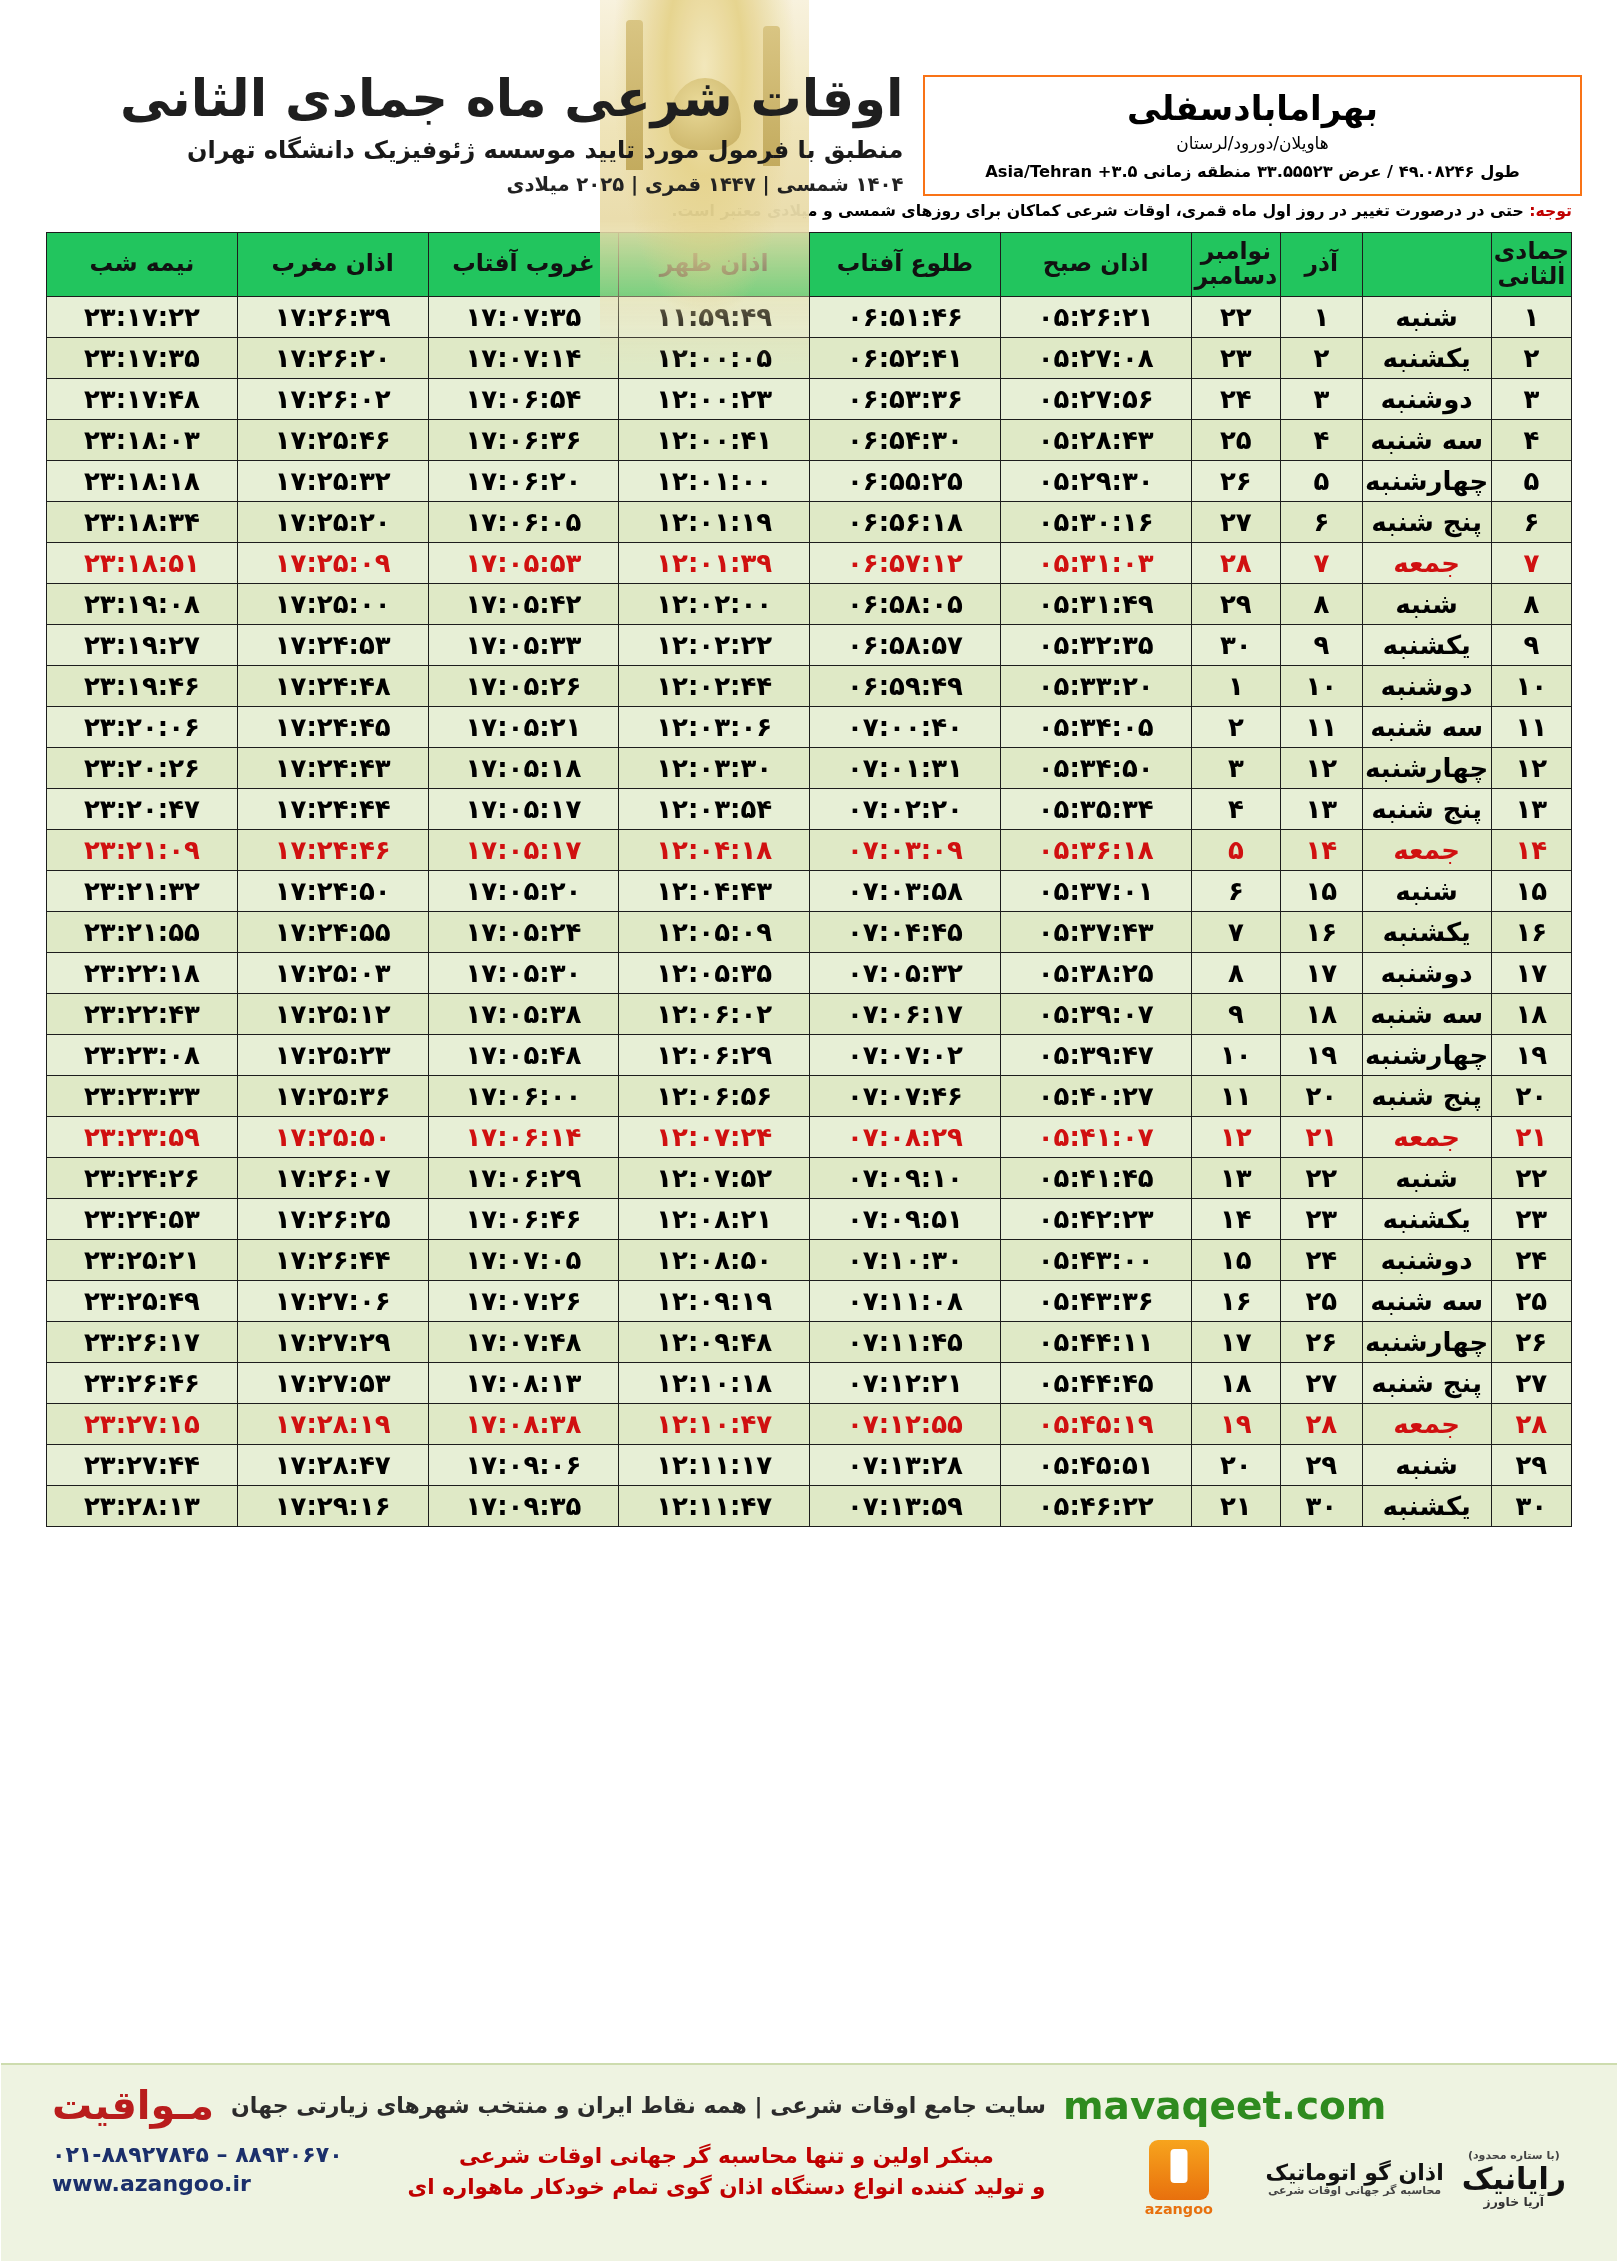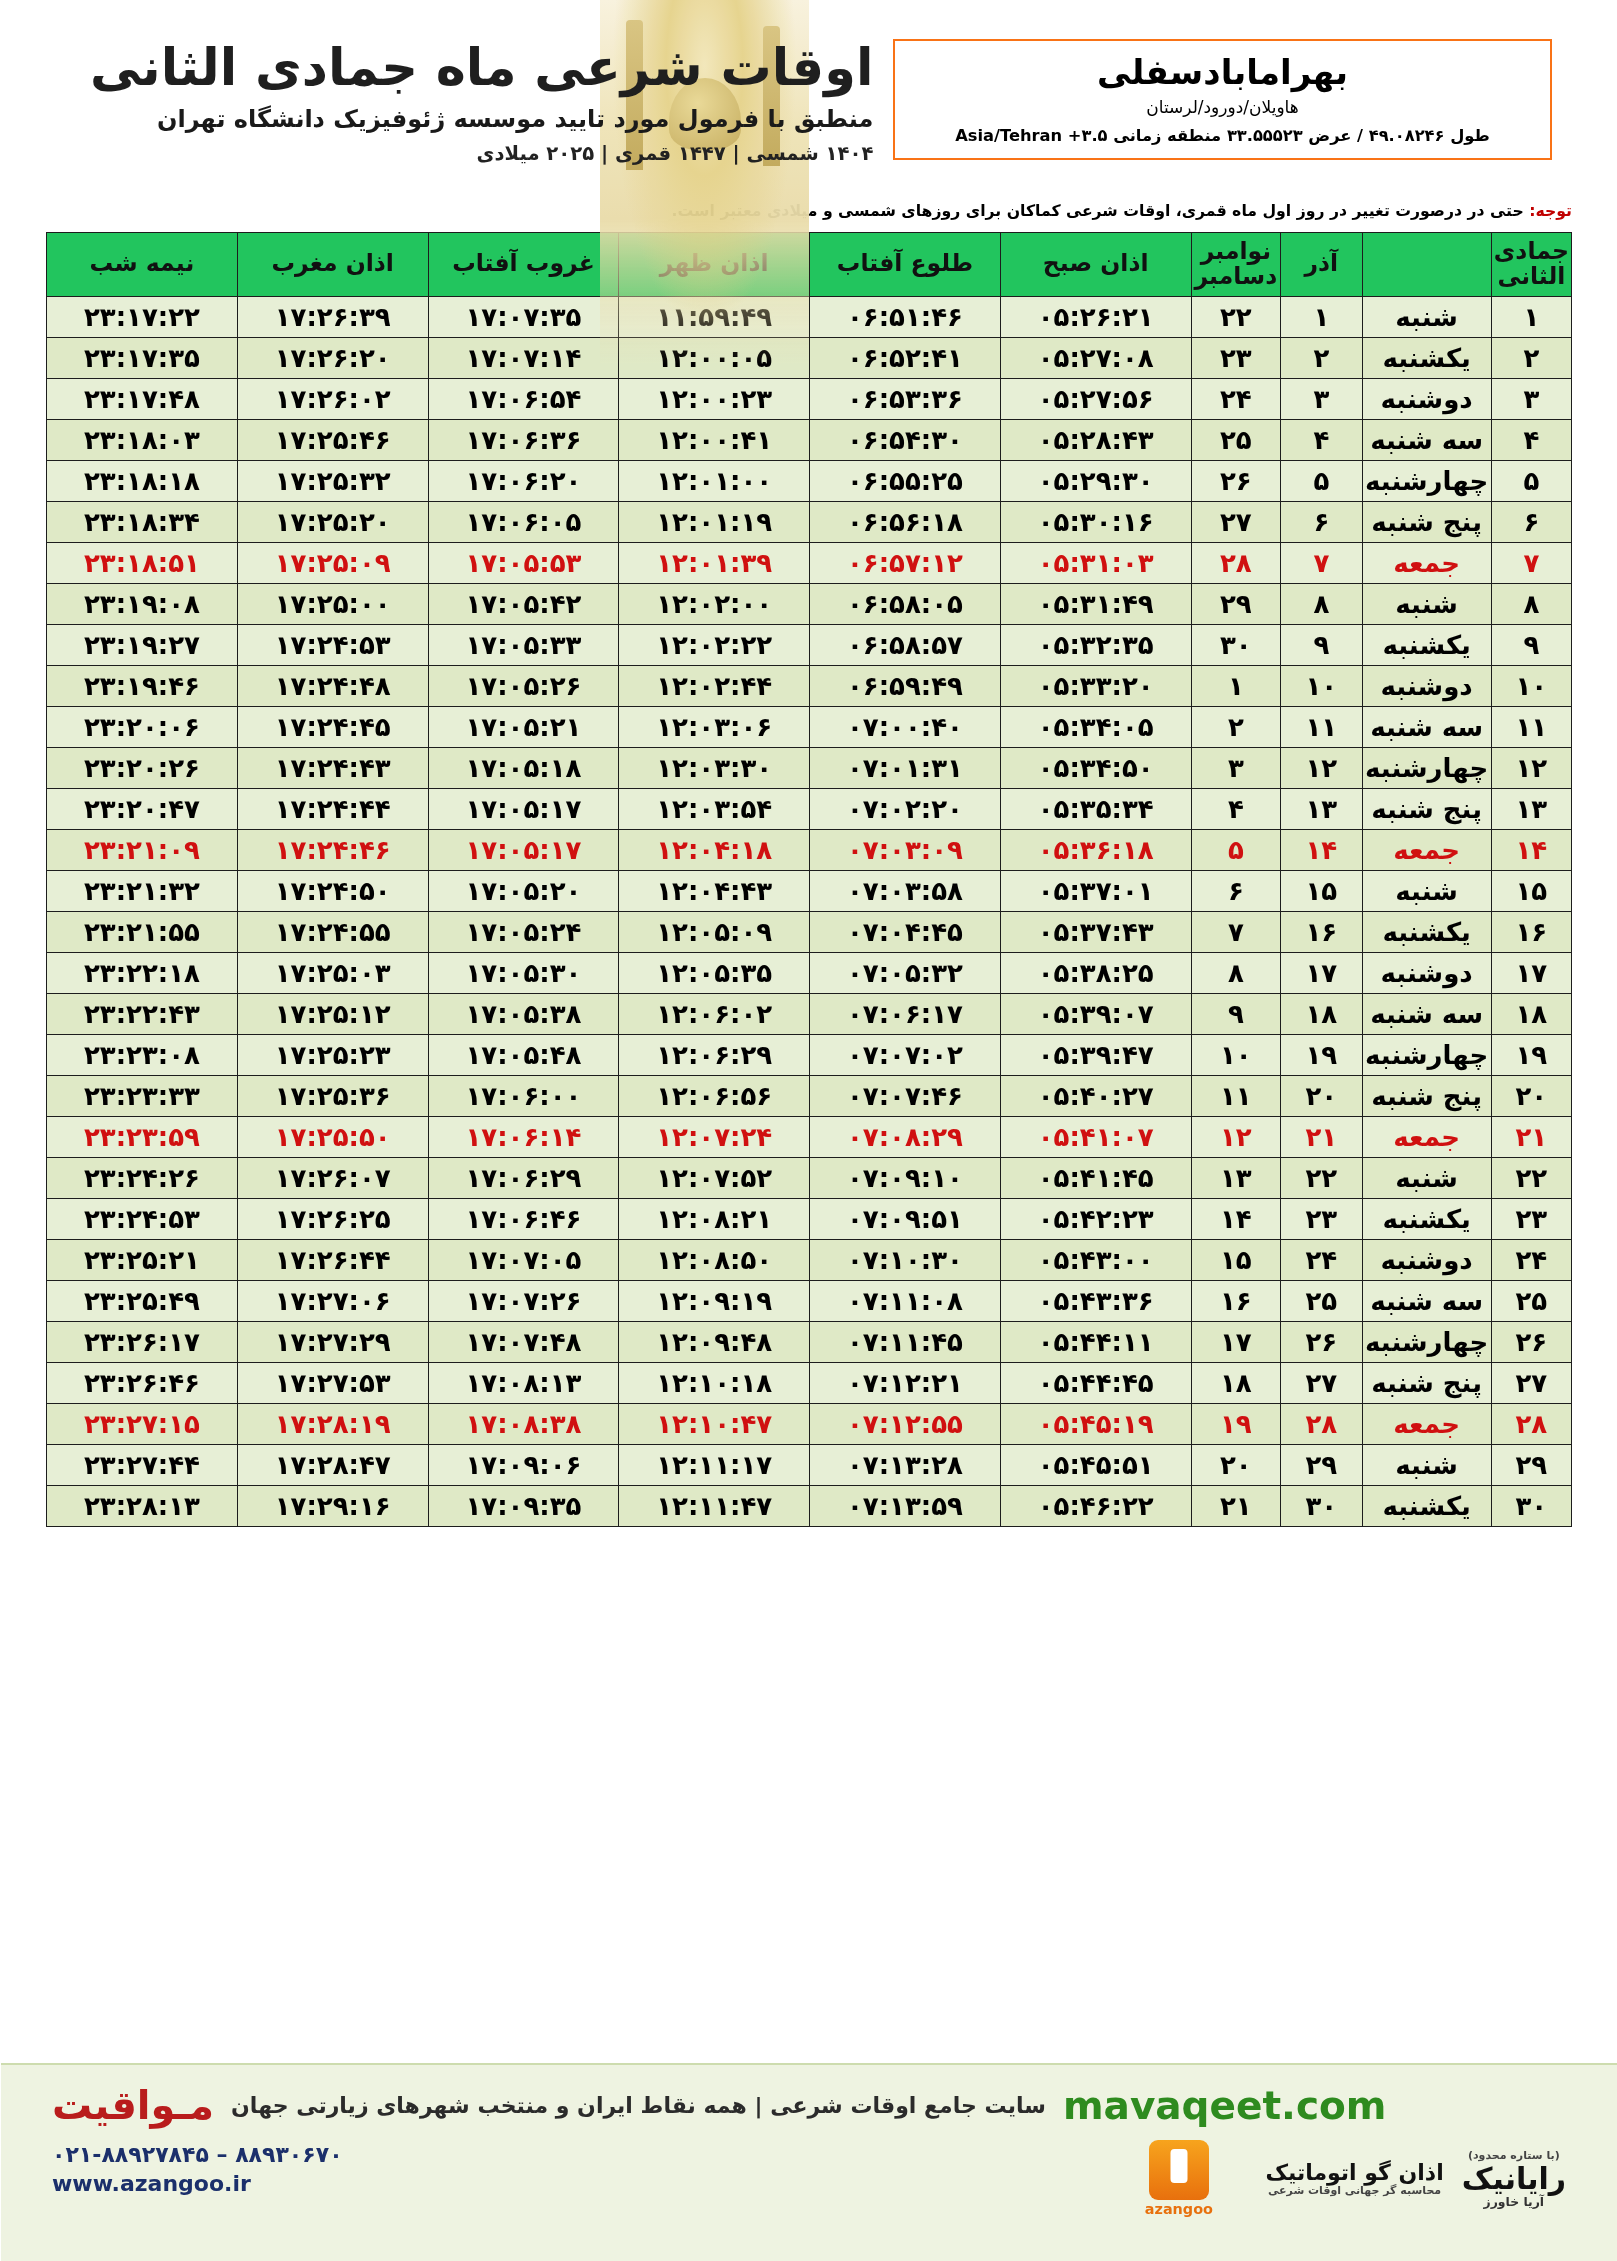--- a/index.html
+++ b/index.html
@@ -20,26 +20,26 @@
   .page {
     width: 1618px;
     height: 2261px;
     position: relative;
     box-sizing: border-box;
   }
 
   .header {
     position: relative;
     height: 196px;
-    padding: 39px 66px 0 46px;
+    padding: 39px 36px 0 46px;
     box-sizing: border-box;
     display: flex;
     flex-direction: row-reverse;
     justify-content: space-between;
-    align-items: flex-start;
+    align-items: flex-end;
   }
 
   
   .deco {
     position: absolute;
     top: 0;
     right: 1018px;
     width: 0;
     height: 0;
   }
@@ -725,20 +725,24 @@
     <div class="footer-top">
       <div class="brand-fa">مـواقیت</div>
       <div class="brand-tag">سایت جامع اوقات شرعی | همه نقاط ایران و منتخب شهرهای زیارتی جهان</div>
       <div class="brand-url">mavaqeet.com</div>
     </div>
     <div class="footer-bottom">
       <div class="f-phone">
         <div>۰۲۱-۸۸۹۲۷۸۴۵ – ۸۸۹۳۰۶۷۰</div>
         <div class="site">www.azangoo.ir</div>
       </div>
+      <div class="f-desc">
+        <div>مبتکر اولین و تنها محاسبه گر جهانی اوقات شرعی</div>
+        <div>و تولید کننده انواع دستگاه اذان گوی تمام خودکار ماهواره ای</div>
+      </div>
       <div class="f-logos">
         <div class="logo-box logo-azangoo">
           <div class="azangoo-mark"></div>
           <div class="azangoo-text">azangoo</div>
         </div>
         <div class="logo-box">
           <div class="logo-azan-fa">اذان گو اتوماتیک</div>
           <div class="logo-azan-sub">محاسبه گر جهانی اوقات شرعی</div>
         </div>
         <div class="logo-box logo-rayanik">

